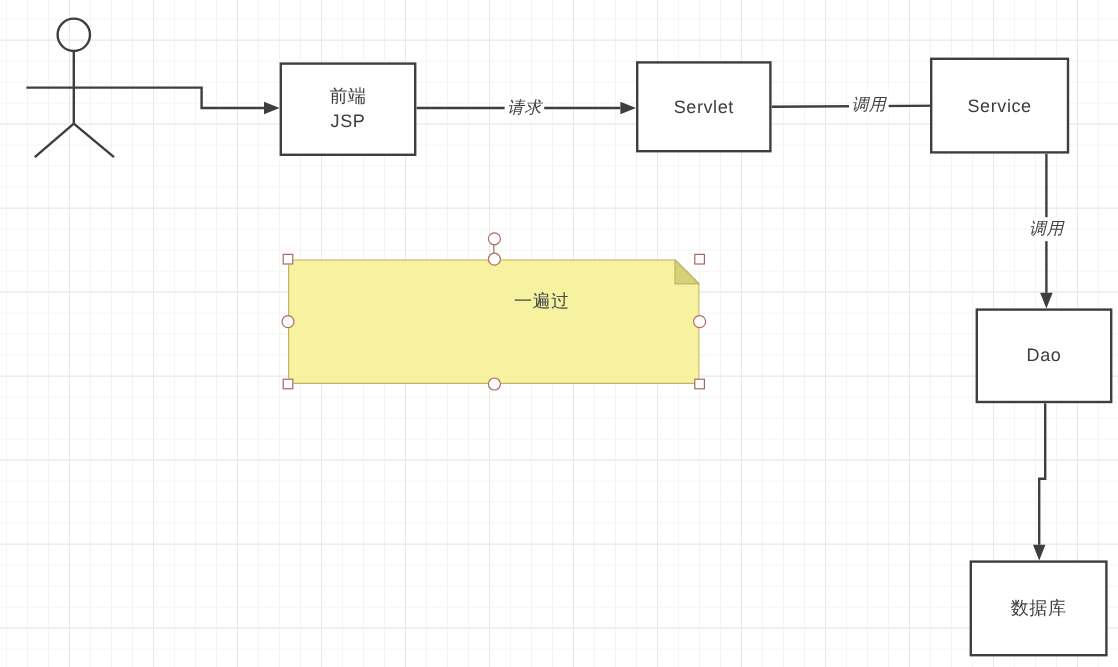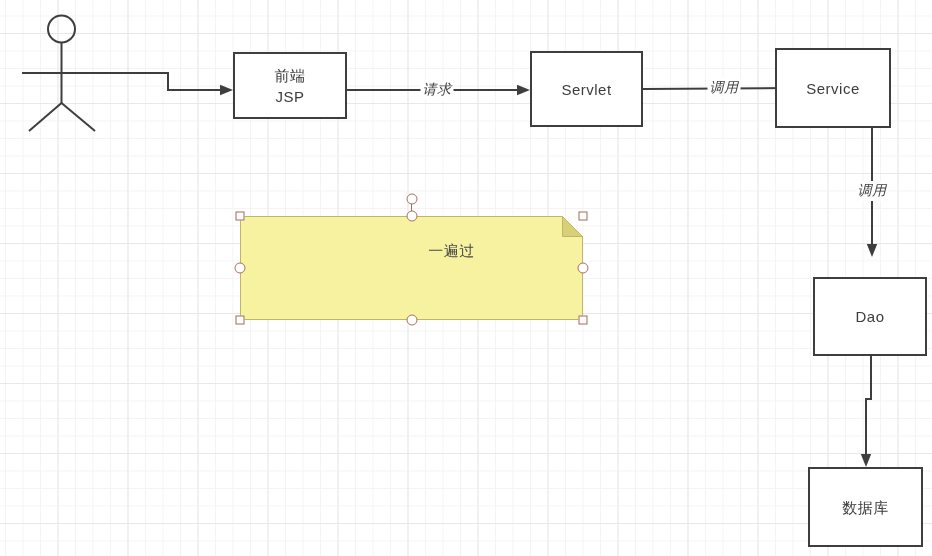--- a/index.html
+++ b/index.html
@@ -117,34 +117,34 @@
       <path d="M872,128 V244"></path>
       <polygon points="872,257 866.8,244 877.2,244" fill="#3e3e3e" stroke="none"></polygon>
     </g>
 
     <g>
       <path d="M871,336 V399 H866 V454"></path>
       <polygon points="866,467 860.8,454 871.2,454" fill="#3e3e3e" stroke="none"></polygon>
     </g>
   </svg>
 
-  <div class="node" style="left:233px; top:52px; width:114px; height:67px;">
+  <div class="node" style="left:233px; top:52px; width:114px; height:78px;">
     <span>前端</span>
     <span>JSP</span>
   </div>
 
   <div class="node" style="left:530px; top:51px; width:113px; height:76px;">
     <span>Servlet</span>
   </div>
 
   <div class="node" style="left:775px; top:48px; width:116px; height:80px;">
     <span>Service</span>
   </div>
 
-  <div class="node" style="left:813px; top:257px; width:114px; height:79px;margin-top:20px;">
+  <div class="node" style="left:813px; top:257px; width:114px; height:79px;">
     <span>Dao</span>
   </div>
 
   <div class="node" style="left:808px; top:467px; width:115px; height:80px;">
     <span>数据库</span>
   </div>
 
   <div class="edge-label" style="left:437px; top:90px;">请求</div>
   <div class="edge-label" style="left:724px; top:88px;">调用</div>
   <div class="edge-label" style="left:872px; top:191px;">调用</div>

